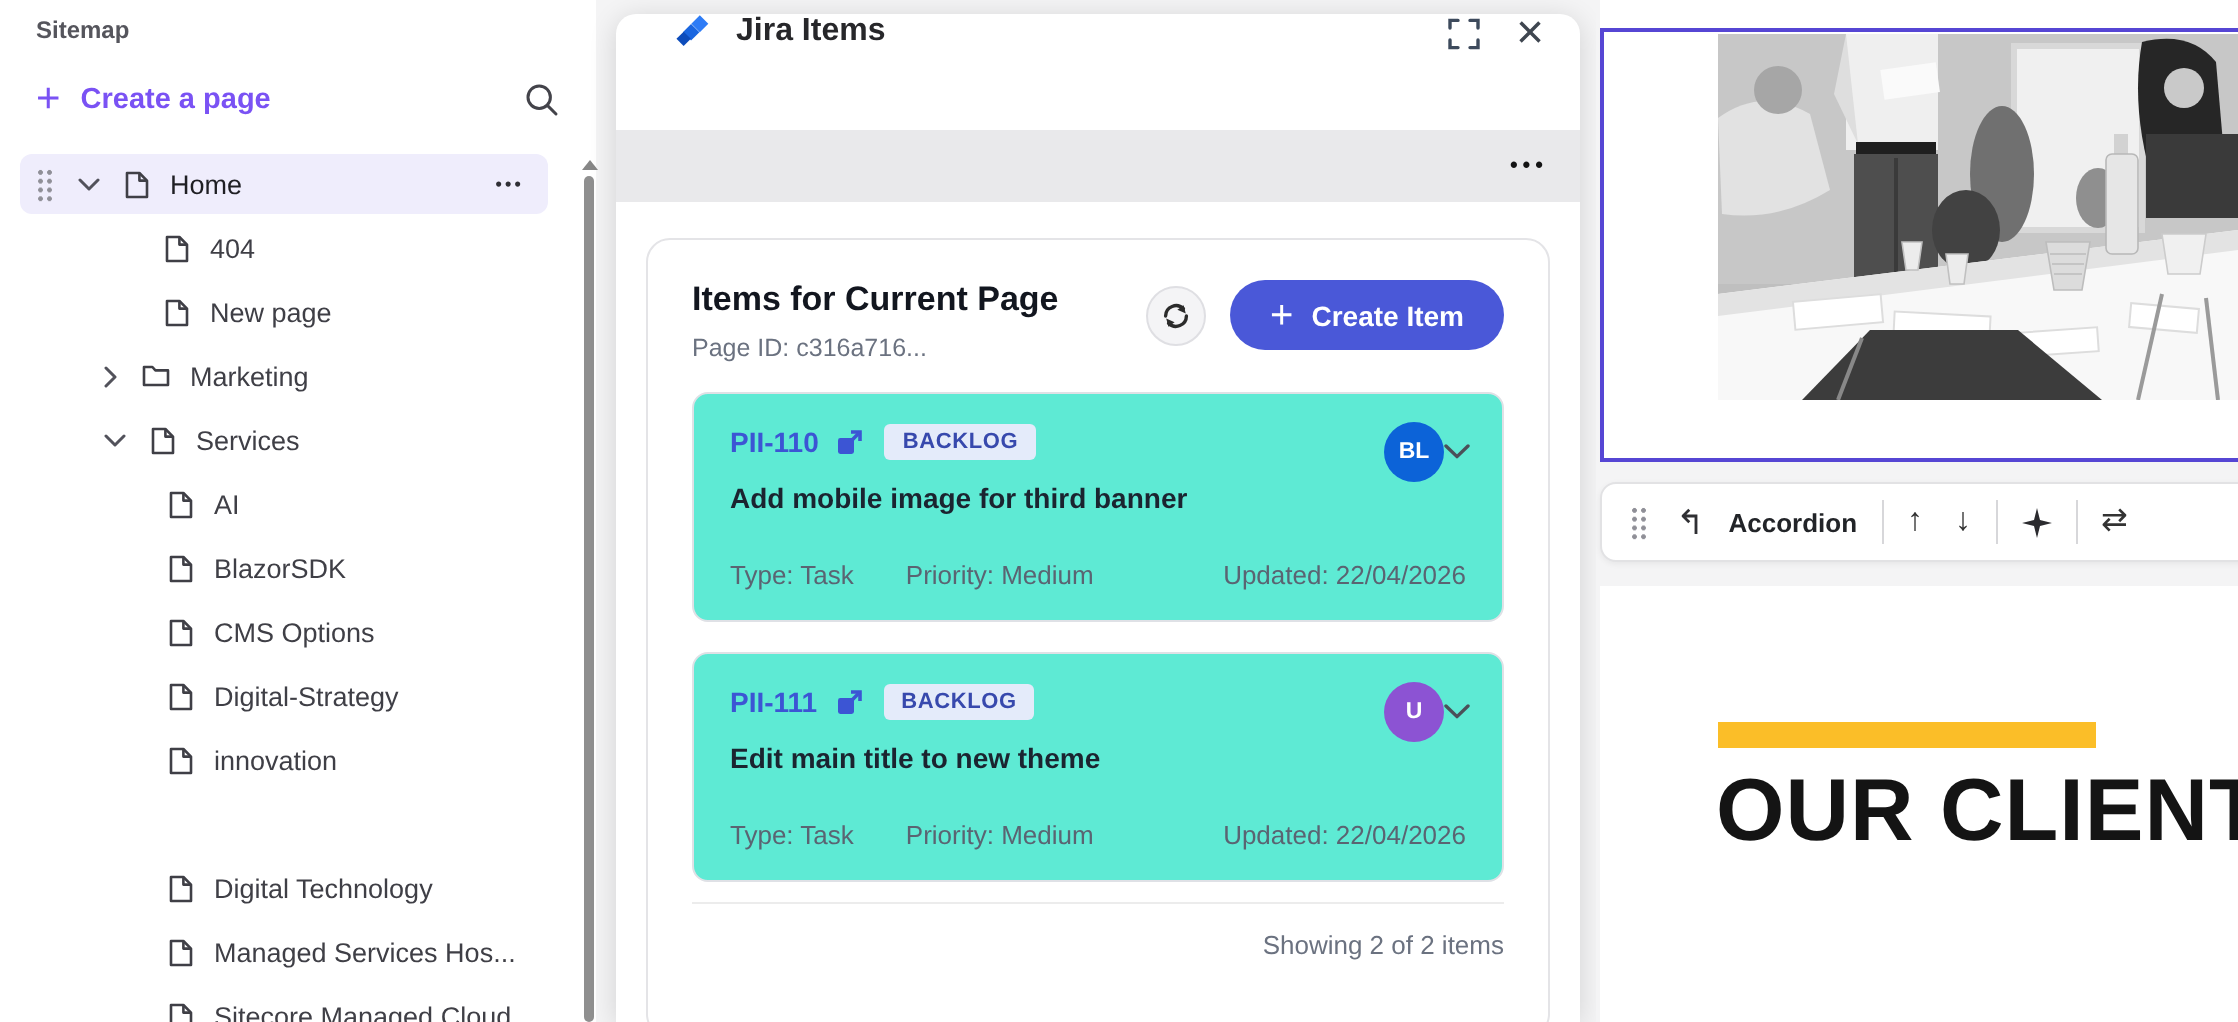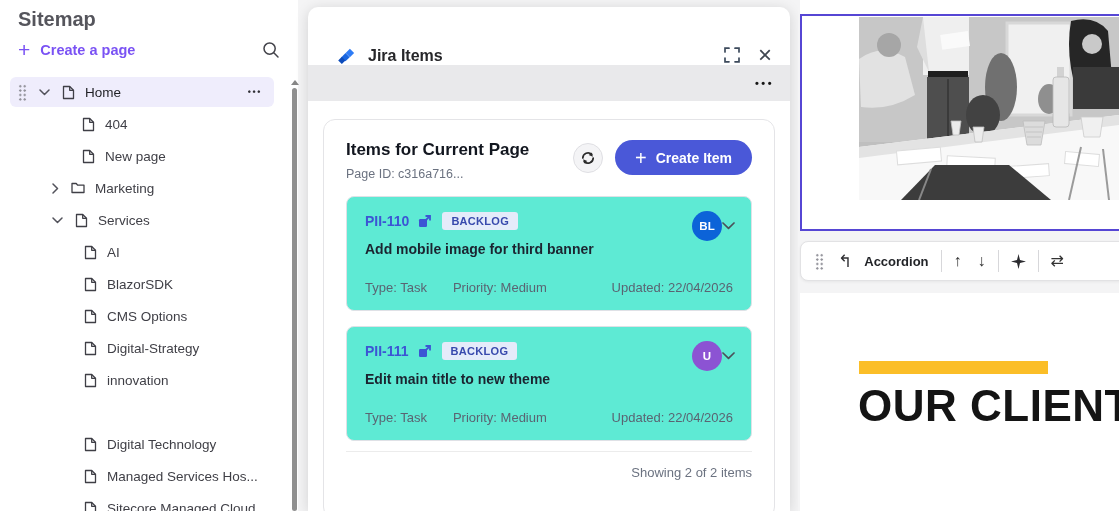--- a/index.html
+++ b/index.html
@@ -2,37 +2,37 @@
 <html><head>
 <meta charset="utf-8">
 <style>
   * { margin:0; padding:0; box-sizing:border-box; }
   html,body { background:#e8e8ea; }
   body { font-family:"Liberation Sans", sans-serif; }
   #app { position:relative; width:1119px; height:511px; background:#f4f4f5; overflow:hidden; }
 
   
   .sidebar { position:absolute; left:0; top:0; width:298px; height:511px; background:#ffffff; }
-  .sm-title { position:absolute; left:18px; top:8px; font-size:20px; font-weight:700; color:#55555c; }
+  .sm-title { position:absolute; left:18px; top:8px; font-size:12px; font-weight:700; color:#55555c; }
   .create-row { position:absolute; left:18px; top:38px; width:262px; height:24px; display:flex; align-items:center; }
   .create-btn { display:flex; align-items:center; gap:10px; cursor:pointer; font-weight:700; font-size:14.5px; }
   .create-plus { font-size:21px; font-weight:400; line-height:20px; }
   .search-btn { margin-left:auto; display:flex; }
   .trow { position:absolute; left:10px; width:264px; height:30px; display:flex; align-items:center; border-radius:6px; font-size:13.5px; color:#3f3f46; cursor:pointer; }
   .trow.sel { background:#efedfc; color:#1f1f24; }
   .trow .gap10{width:10px;} .trow .gap12{width:12px;}
   .dots { width:9px; height:17px; background-image:radial-gradient(circle,#8f8f97 1.05px,transparent 1.3px); background-size:4.5px 4.4px; }
   .rowmore { margin-left:auto; margin-right:12px; font-size:9px; letter-spacing:1.6px; color:#2f2f35; font-weight:700; }
   .pl8{padding-left:8px;} .pl42{padding-left:42px;} .pl72{padding-left:72px;} .pl74{padding-left:74px;}
   .scroll-arrow { position:absolute; left:291px; top:80px; width:0; height:0; border-left:4px solid transparent; border-right:4px solid transparent; border-bottom:5px solid #868686; }
   .scrollbar { position:absolute; left:292px; top:88px; width:5px; height:423px; background:#8f8f8f; border-radius:3px; }
 
   
   .panel { position:absolute; left:308px; top:7px; width:482px; height:504px; background:#fff; border-radius:10px 10px 0 0; box-shadow:0 2px 14px rgba(0,0,0,.14); overflow:hidden; }
-  .p-head { height:58px; display:flex; align-items:flex-end; padding:0 18px 0 30px; }
+  .p-head { height:58px; display:flex; align-items:flex-start; padding:0 18px 0 30px; }
   .p-title { margin-left:13px; font-size:16px; font-weight:700; color:#27272a; }
   .p-actions { margin-left:auto; display:flex; align-items:center; gap:18px; }
   .icon-btn { background:none; border:none; cursor:pointer; display:flex; align-items:center; padding:0; }
   .close-x { font-size:24px; line-height:20px; color:#3f4650; font-weight:400; }
   .p-graybar { height:36px; background:#e9e9eb; display:flex; align-items:center; justify-content:flex-end; padding-right:16px; }
   .p-more { font-size:11px; letter-spacing:2.5px; color:#141414; font-weight:700; cursor:pointer; }
   .card { margin:18px 15px 0 15px; border:1px solid #e4e4e7; border-radius:12px; padding:20px 22px; height:400px; background:#fff; }
   .card-head { display:flex; align-items:flex-start; }
   .ch-title { font-size:17px; font-weight:700; color:#12161f; }
   .ch-pageid { margin-top:7px; font-size:12.5px; color:#6b7280; }

